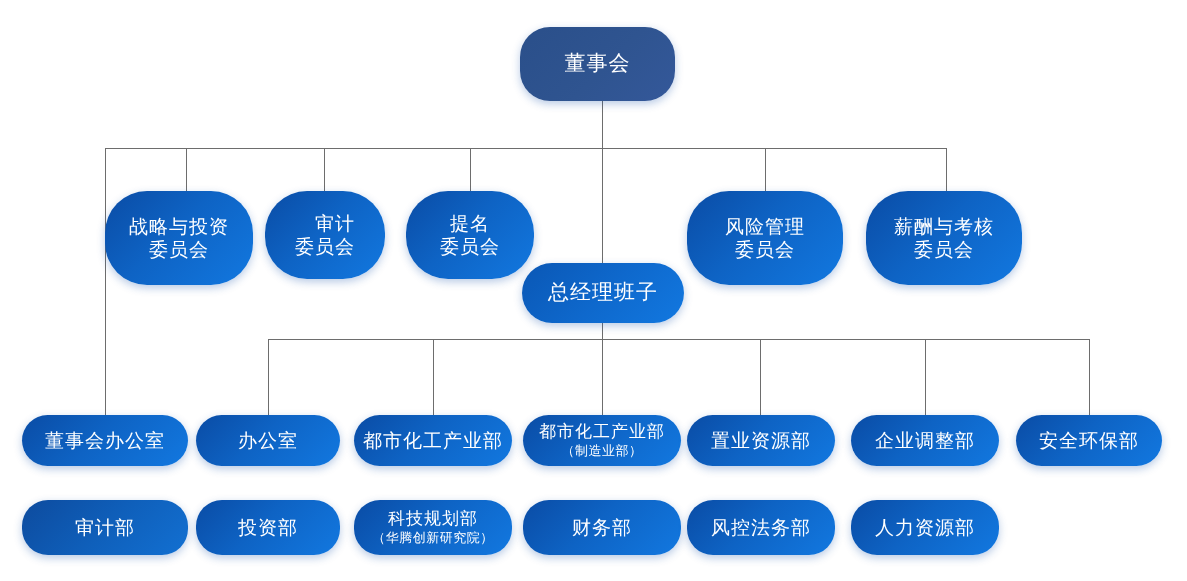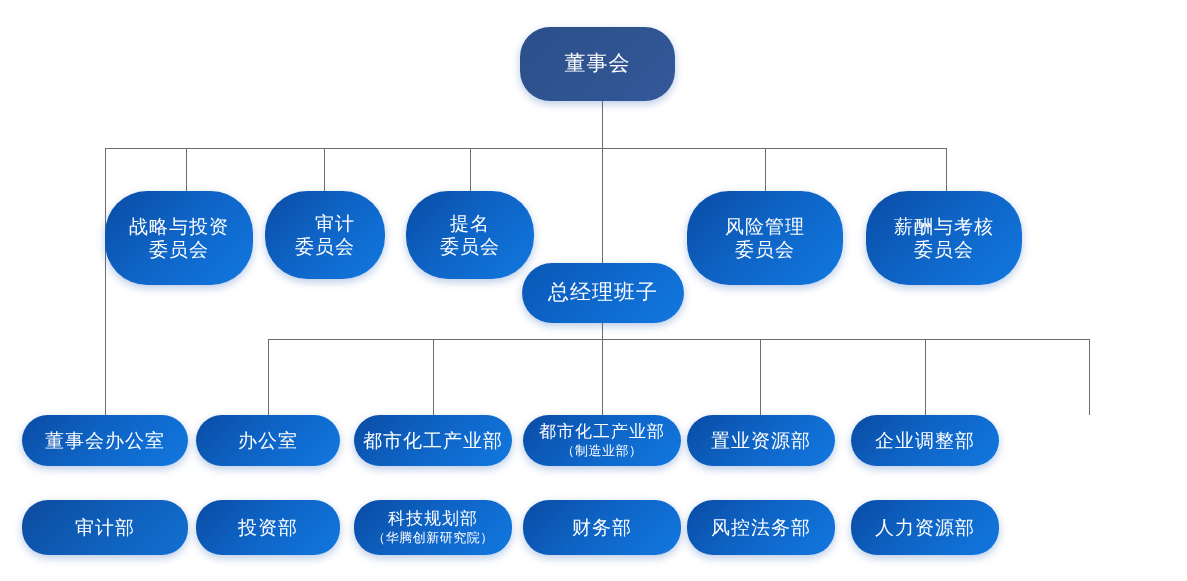--- a/index.html
+++ b/index.html
@@ -167,20 +167,23 @@
   </div>
 
   <div class="node dept" style="left:687px; top:415px; width:148px; height:51px;">
     <span class="label">置业资源部</span>
   </div>
 
   <div class="node dept" style="left:851px; top:415px; width:148px; height:51px;">
     <span class="label">企业调整部</span>
   </div>
 
+  <div class="node dept" style="left:1016px; top:415px; width:146px; height:51px;">
+    <span class="label">安全环保部</span>
+  </div>
 
   <div class="node dept alt" style="left:22px; top:500px; width:166px; height:55px;">
     <span class="label">审计部</span>
   </div>
 
   <div class="node dept" style="left:196px; top:500px; width:144px; height:55px;">
     <span class="label">投资部</span>
   </div>
 
   <div class="node dept two-line" style="left:354px; top:500px; width:158px; height:55px;align-items:center;">

